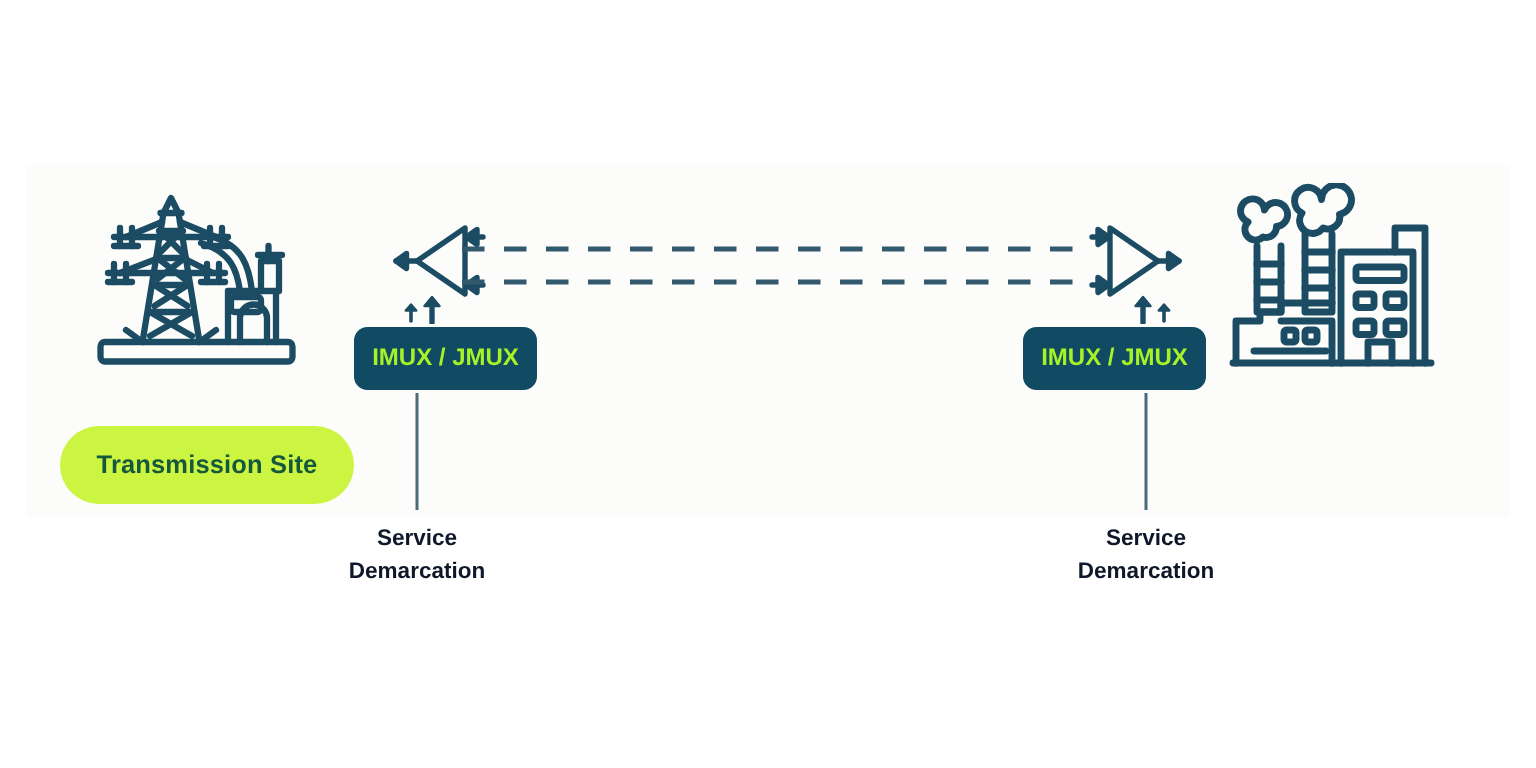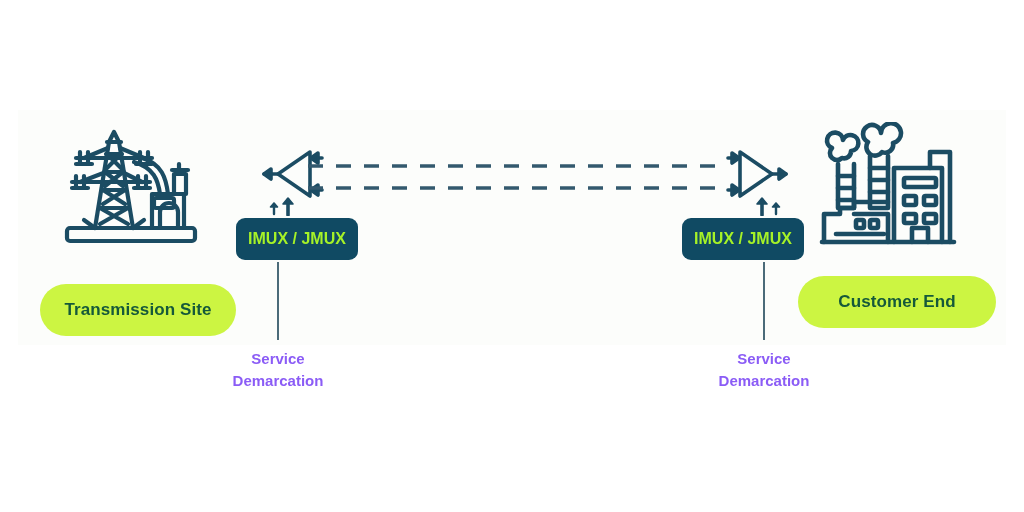--- a/index.html
+++ b/index.html
@@ -69,21 +69,21 @@
     width: 2px;
     background: #4b6b79;
   }
   #demarc-line-left  { left: 277px; top: 262px; height: 78px; }
   #demarc-line-right { left: 763px; top: 262px; height: 78px; }
 
   
   .demarc-label {
     position: absolute;
     text-align: center;
-    color: #8b5cf6;
+    color: #0f172a;
     font-weight: bold;
     font-size: 15px;
     line-height: 22px;
     width: 200px;
   }
   #demarc-label-left  { left: 178px; top: 348px; }
   #demarc-label-right { left: 664px; top: 348px; }
 
   
   #icon-pylon   { position:absolute; left: 62px;  top: 124px; }
@@ -241,17 +241,14 @@
 
   <div class="demarc-label" id="demarc-label-right">
     <div>Service</div>
     <div>Demarcation</div>
   </div>
 
   <div class="pill" id="pill-transmission">
     <span>Transmission Site</span>
   </div>
 
-  <div class="pill" id="pill-customer">
-    <span>Customer End</span>
-  </div>
 
 </div>
 
 </body></html>

